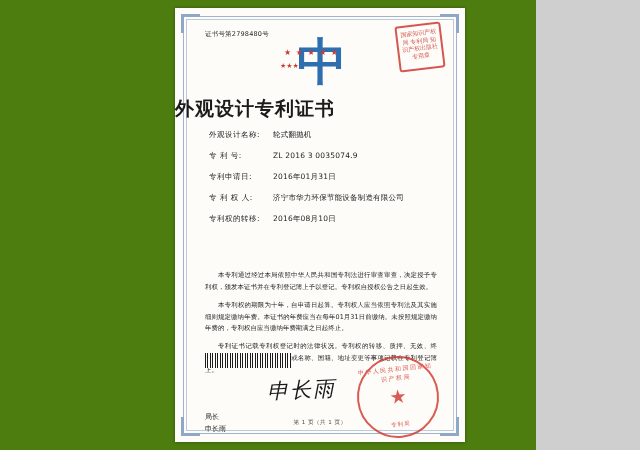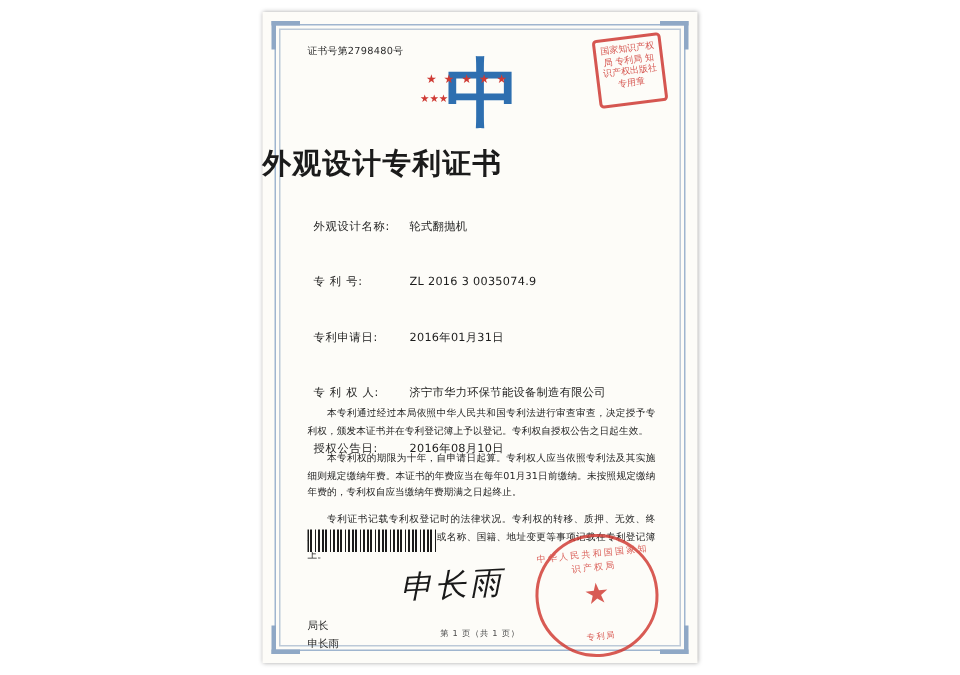--- a/index.html
+++ b/index.html
@@ -8,23 +8,23 @@
     background: #cfcfcf;
   }
   body {
     width: 640px;
     height: 450px;
     overflow: hidden;
     font-family: "DejaVu Sans", "Liberation Sans", sans-serif;
   }
   #page {
     position: relative;
-    width: 640px;
+    width: 536px;
     height: 450px;
-    background: #ffffff;
+    background: #4d7c0f;
   }
   
   .cert-paper {
     position: absolute;
     left: 175px;
     top: 8px;
     width: 290px;
     height: 434px;
     background: #fdfcf8;
     box-shadow: 0 0 3px rgba(0,0,0,0.35);
@@ -152,21 +152,20 @@
     justify-content: space-between;
   }
   .field-label {
     width: 64px;
     flex: 0 0 64px;
     letter-spacing: 0.5px;
   }
   .field-value {
     flex: 1 1 auto;
     letter-spacing: 0.2px;
-    margin-top: 16px;
   }
 
   .body-text {
     position: absolute;
     left: 30px;
     right: 28px;
     top: 262px;
     font-size: 6.4px;
     line-height: 1.85;
     color: #232323;
@@ -304,21 +303,21 @@
       </div>
       <div class="field-row">
         <div class="field-label">专利申请日:</div>
         <div class="field-value">2016年01月31日</div>
       </div>
       <div class="field-row">
         <div class="field-label">专 利 权 人:</div>
         <div class="field-value">济宁市华力环保节能设备制造有限公司</div>
       </div>
       <div class="field-row">
-        <div class="field-label">授权公告日:</div>
+        <div class="field-label">专利权的转移:</div>
         <div class="field-value">2016年08月10日</div>
       </div>
     </div>
 
     <div class="body-text">
       <p>本专利通过经过本局依照中华人民共和国专利法进行审查审查，决定授予专利权，颁发本证书并在专利登记簿上予以登记。专利权自授权公告之日起生效。</p>
       <p>本专利权的期限为十年，自申请日起算。专利权人应当依照专利法及其实施细则规定缴纳年费。本证书的年费应当在每年01月31日前缴纳。未按照规定缴纳年费的，专利权自应当缴纳年费期满之日起终止。</p>
       <p>专利证书记载专利权登记时的法律状况。专利权的转移、质押、无效、终止、恢复以及专利权人的姓名或名称、国籍、地址变更等事项记载在专利登记簿上。</p>
     </div>
 

